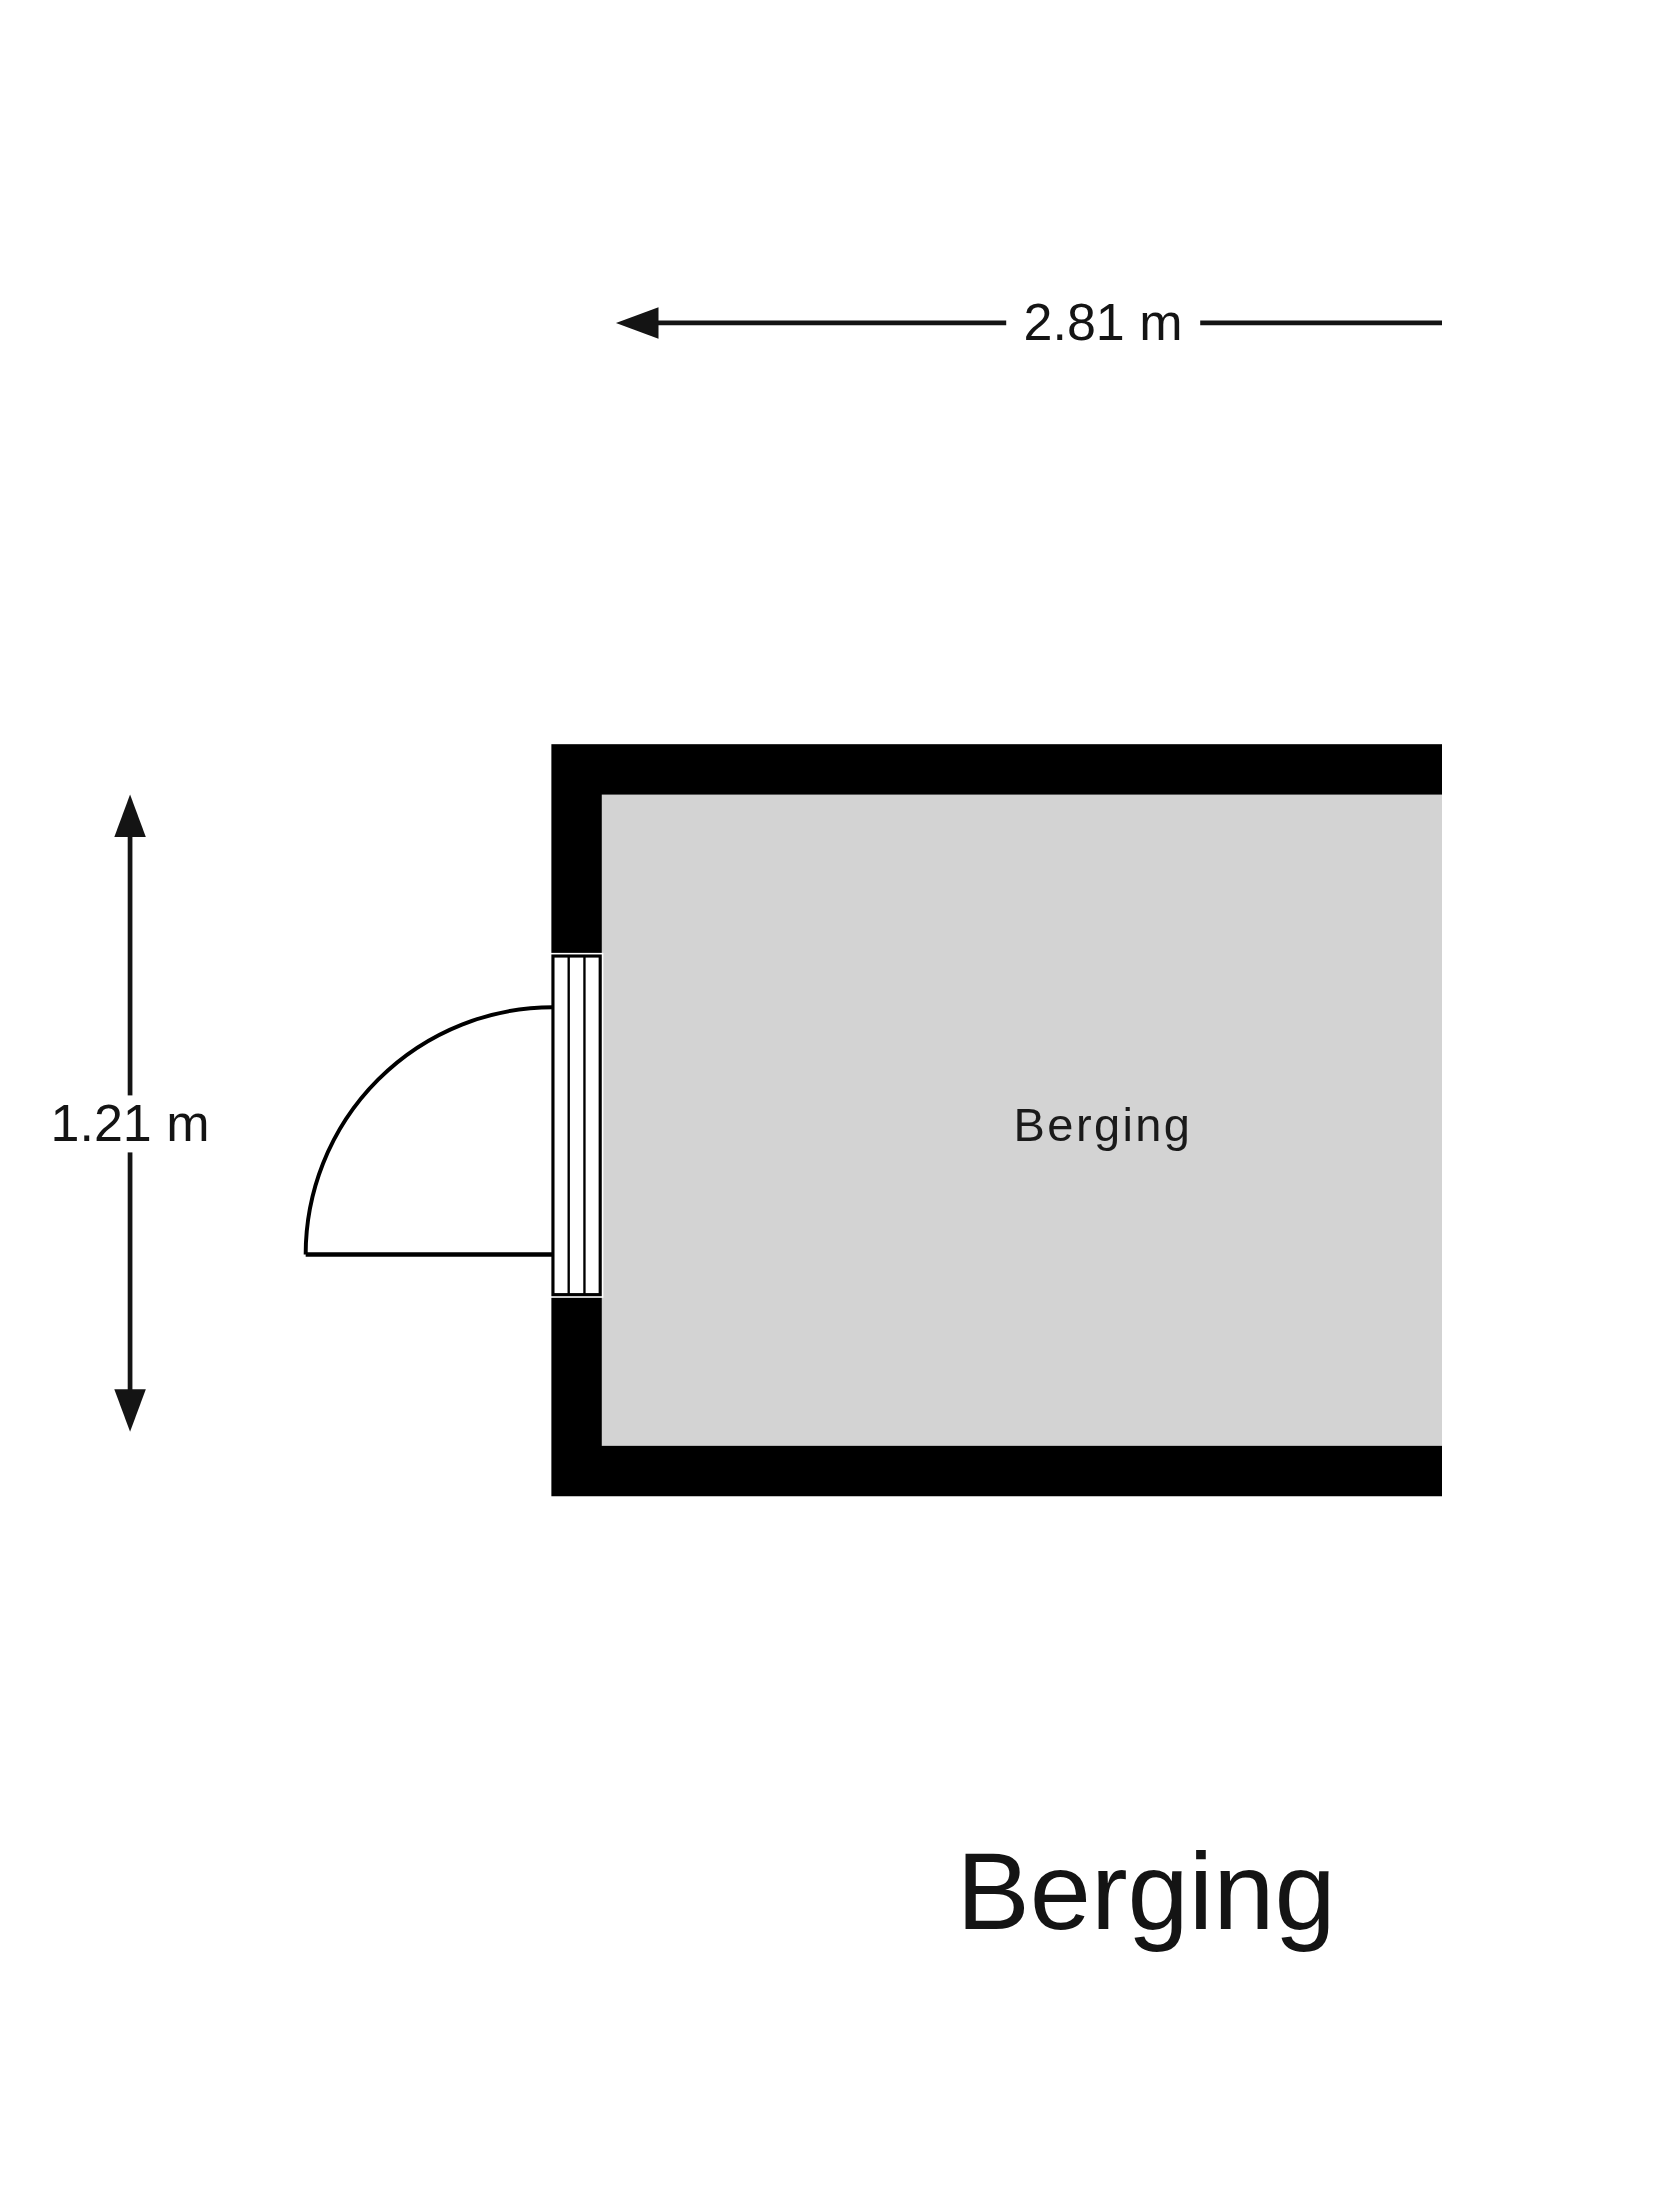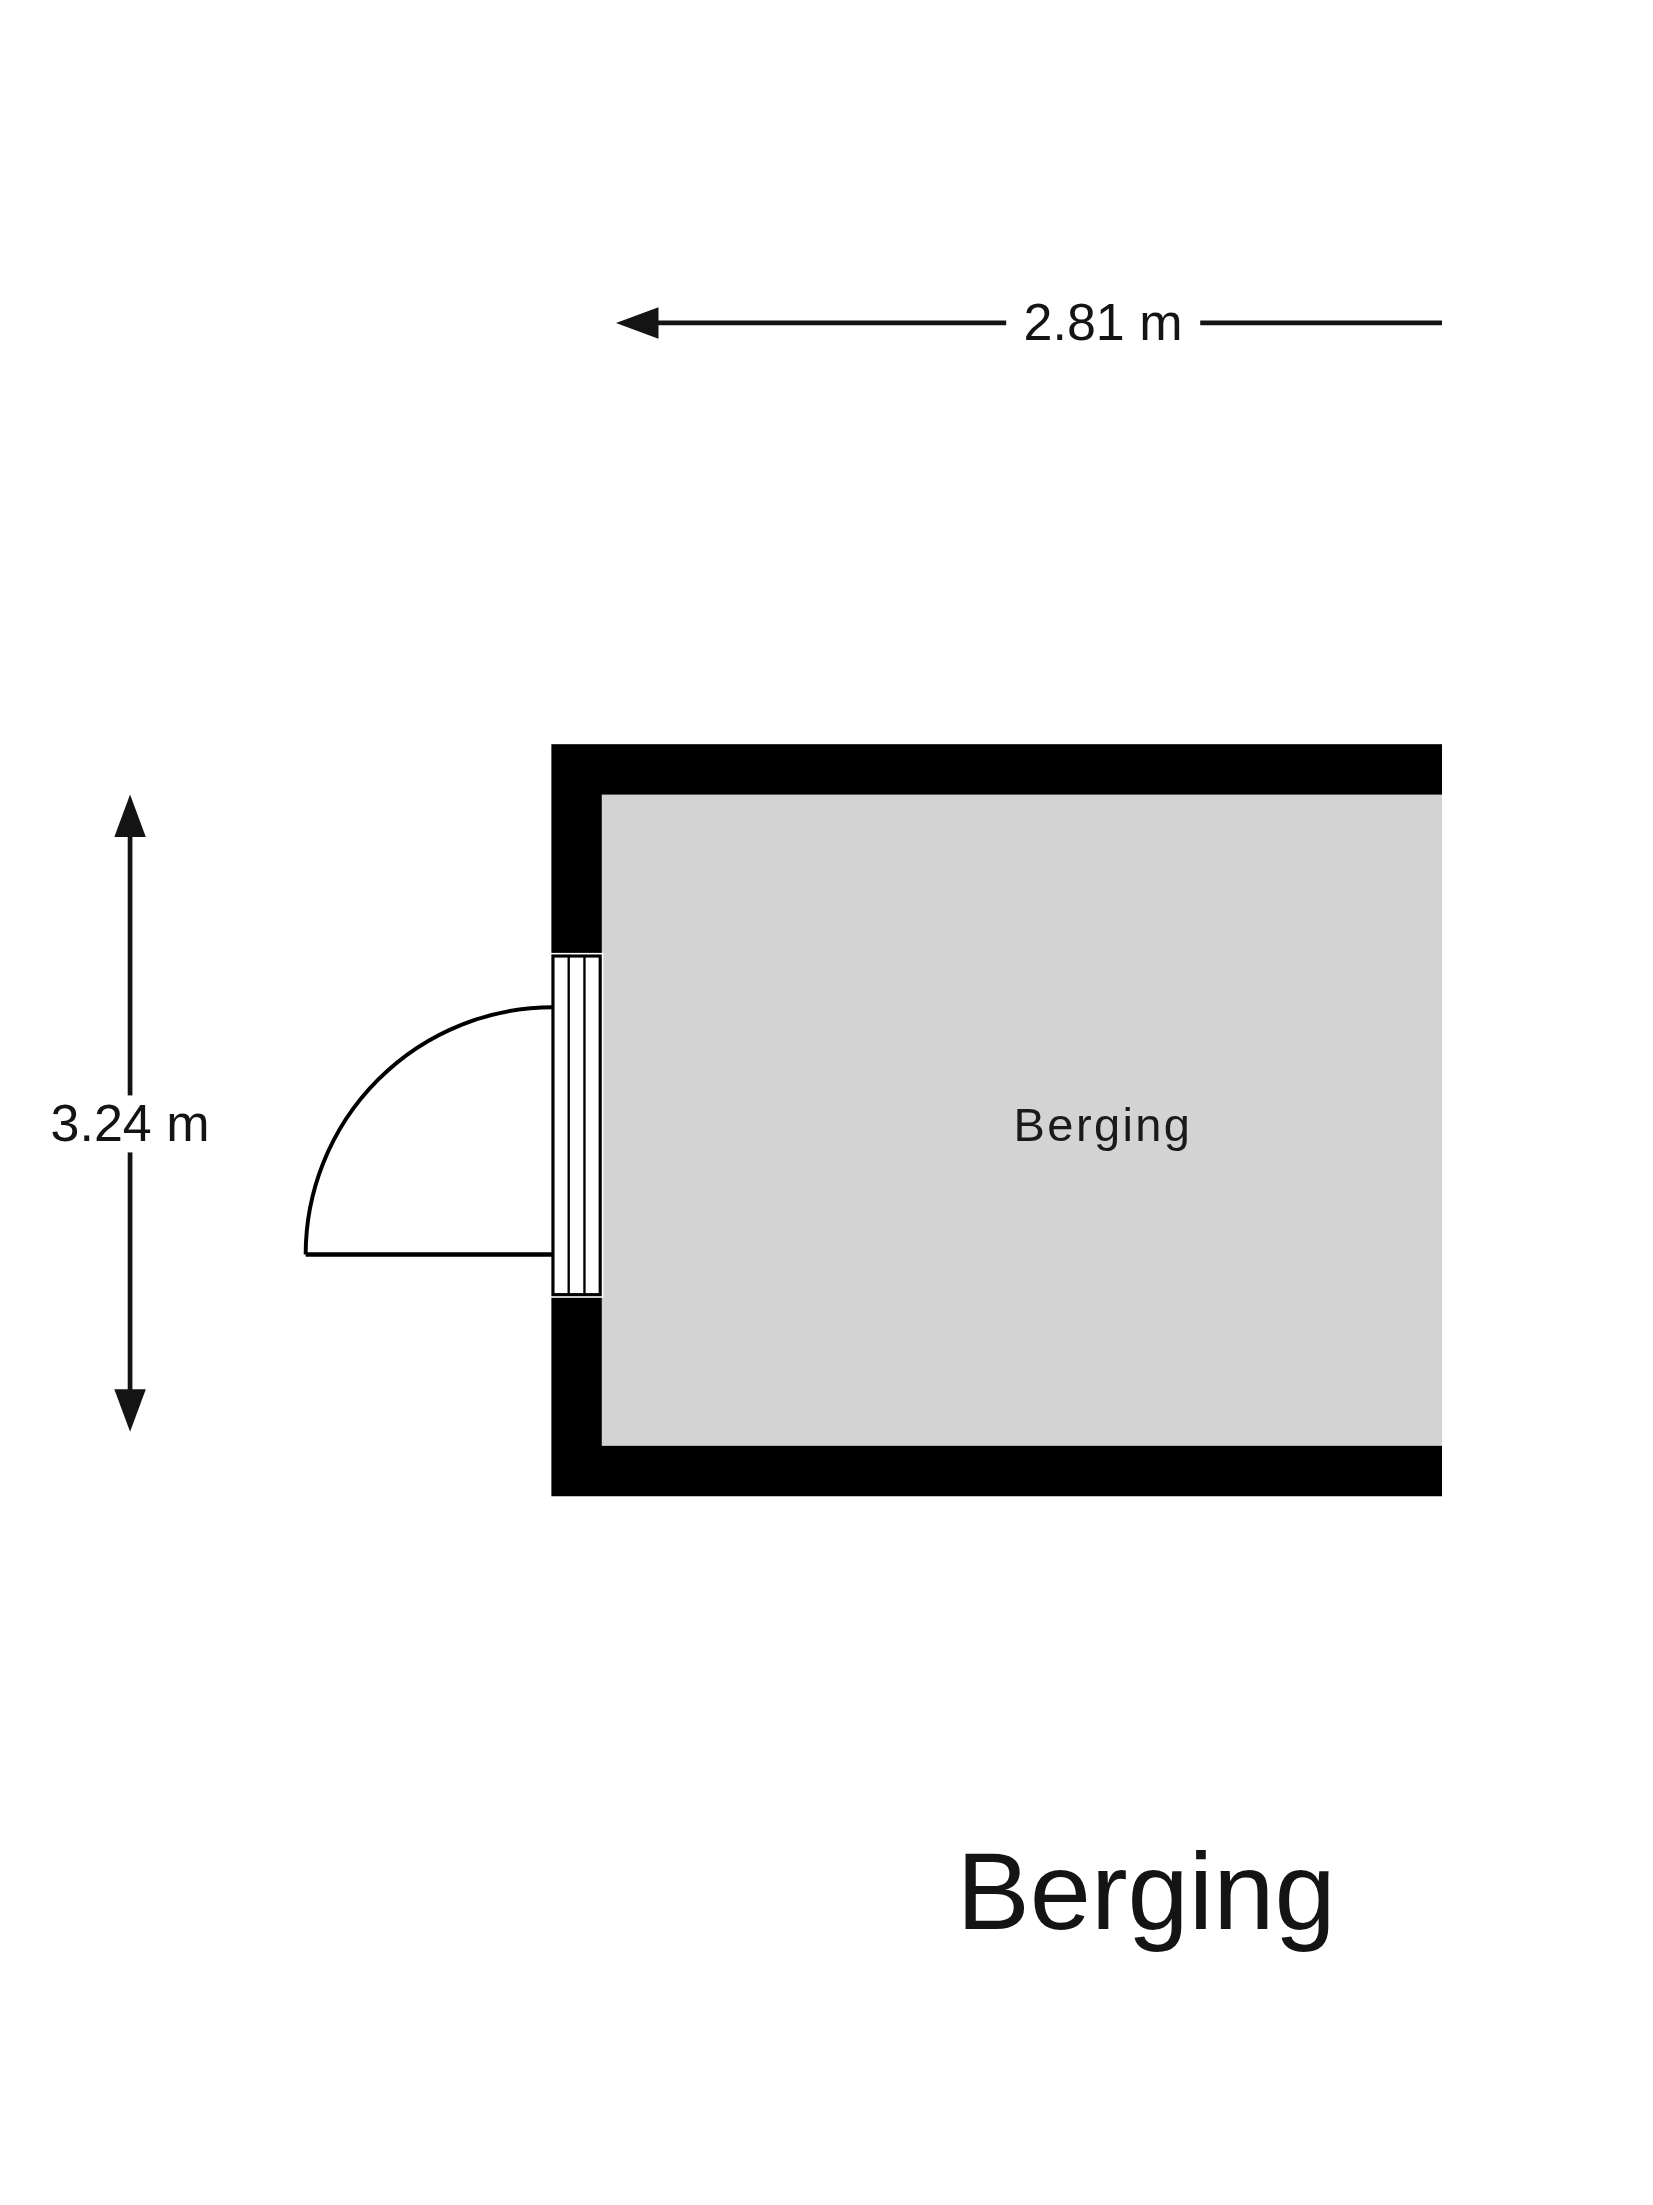--- a/index.html
+++ b/index.html
@@ -91,20 +91,20 @@
       <line x1="742" y1="1214" x2="742" y2="1644" stroke="#000000" stroke-width="3"></line>
     </g>
 
     <line x1="388" y1="1593" x2="702" y2="1593" stroke="#000000" stroke-width="6"></line>
 
     <path d="M 388 1593 A 314 314 0 0 1 702 1279" fill="none" stroke="#000000" stroke-width="5"></path>
   </svg>
 
   <div class="dim-label dim-label-top">2.81 m</div>
 
-  <div class="dim-label dim-label-left">3.24 m</div>
+  <div class="dim-label dim-label-left">1.21 m</div>
 
   <div class="room-label">Berging</div>
 
   <div class="plan-title">Berging</div>
 
 </div>
 
 
 </body></html>

